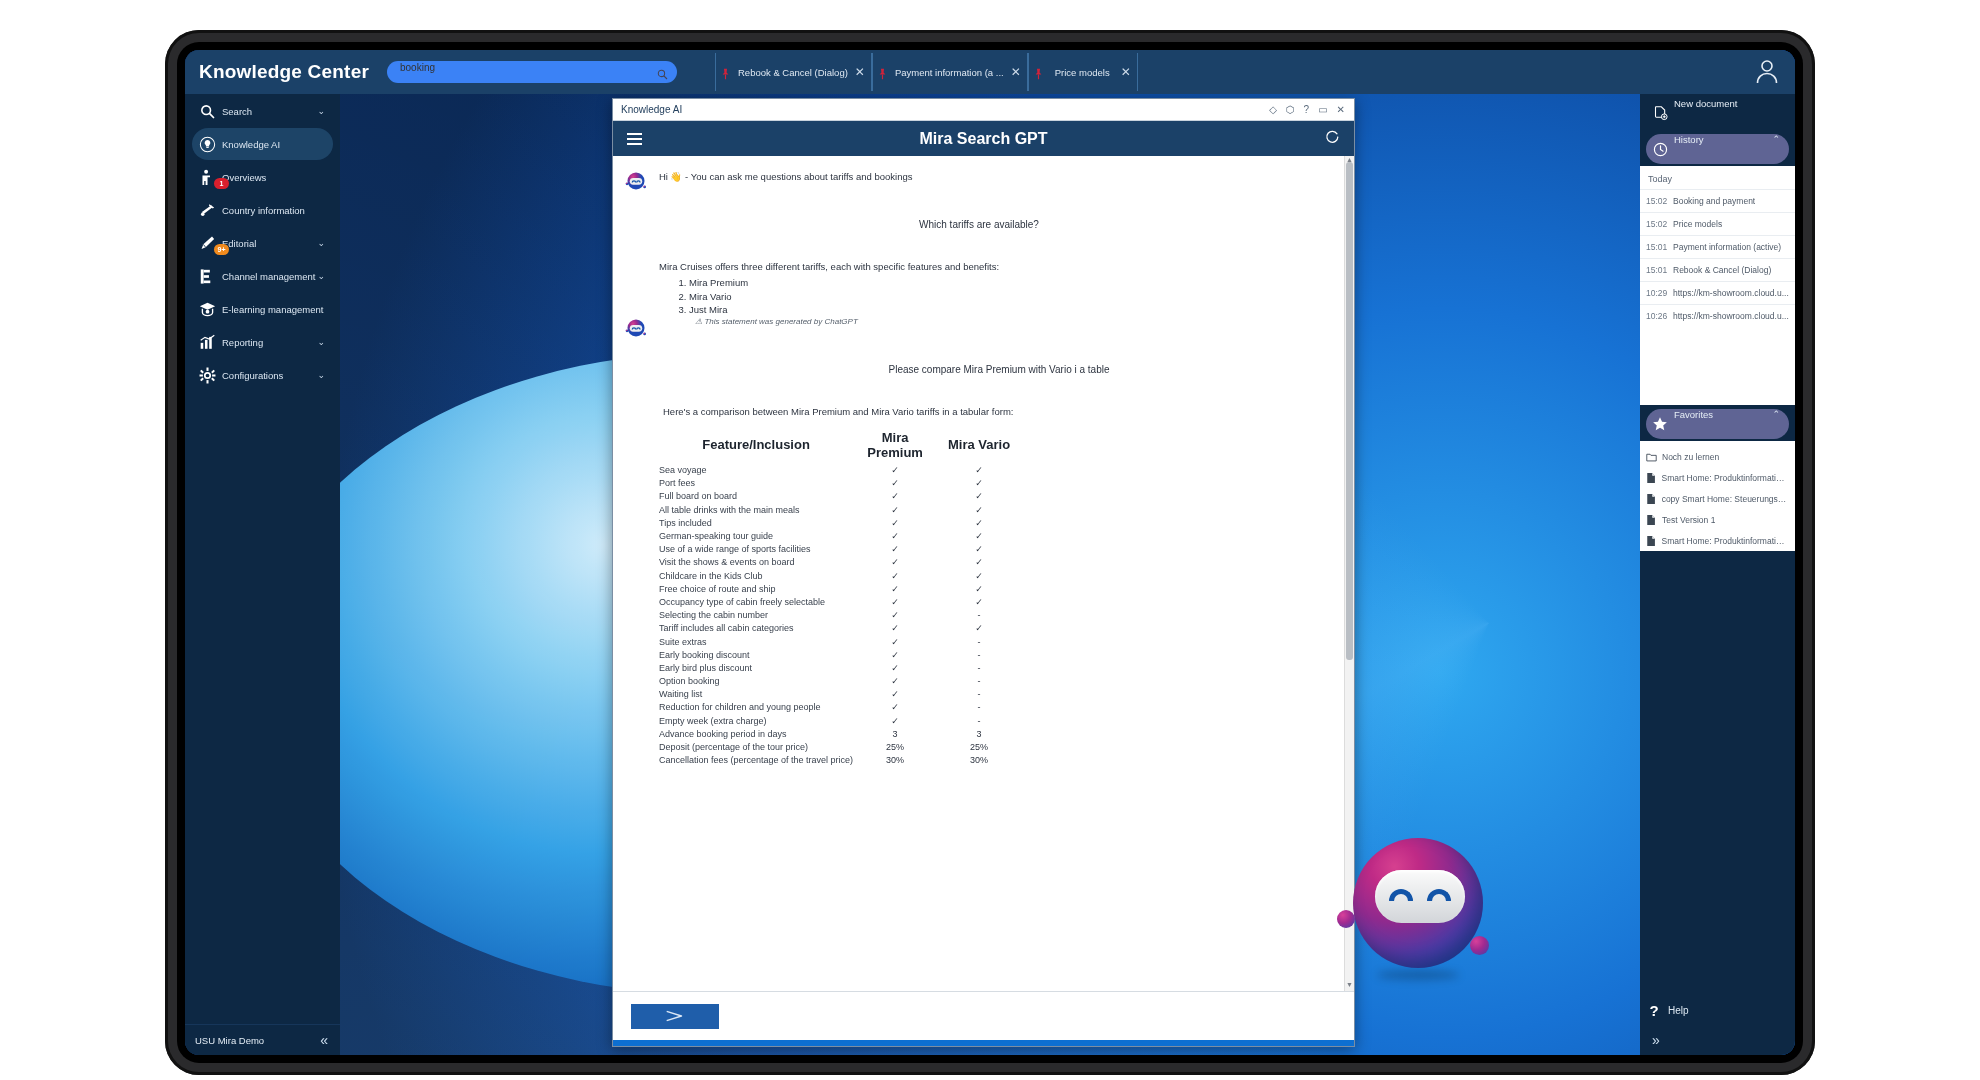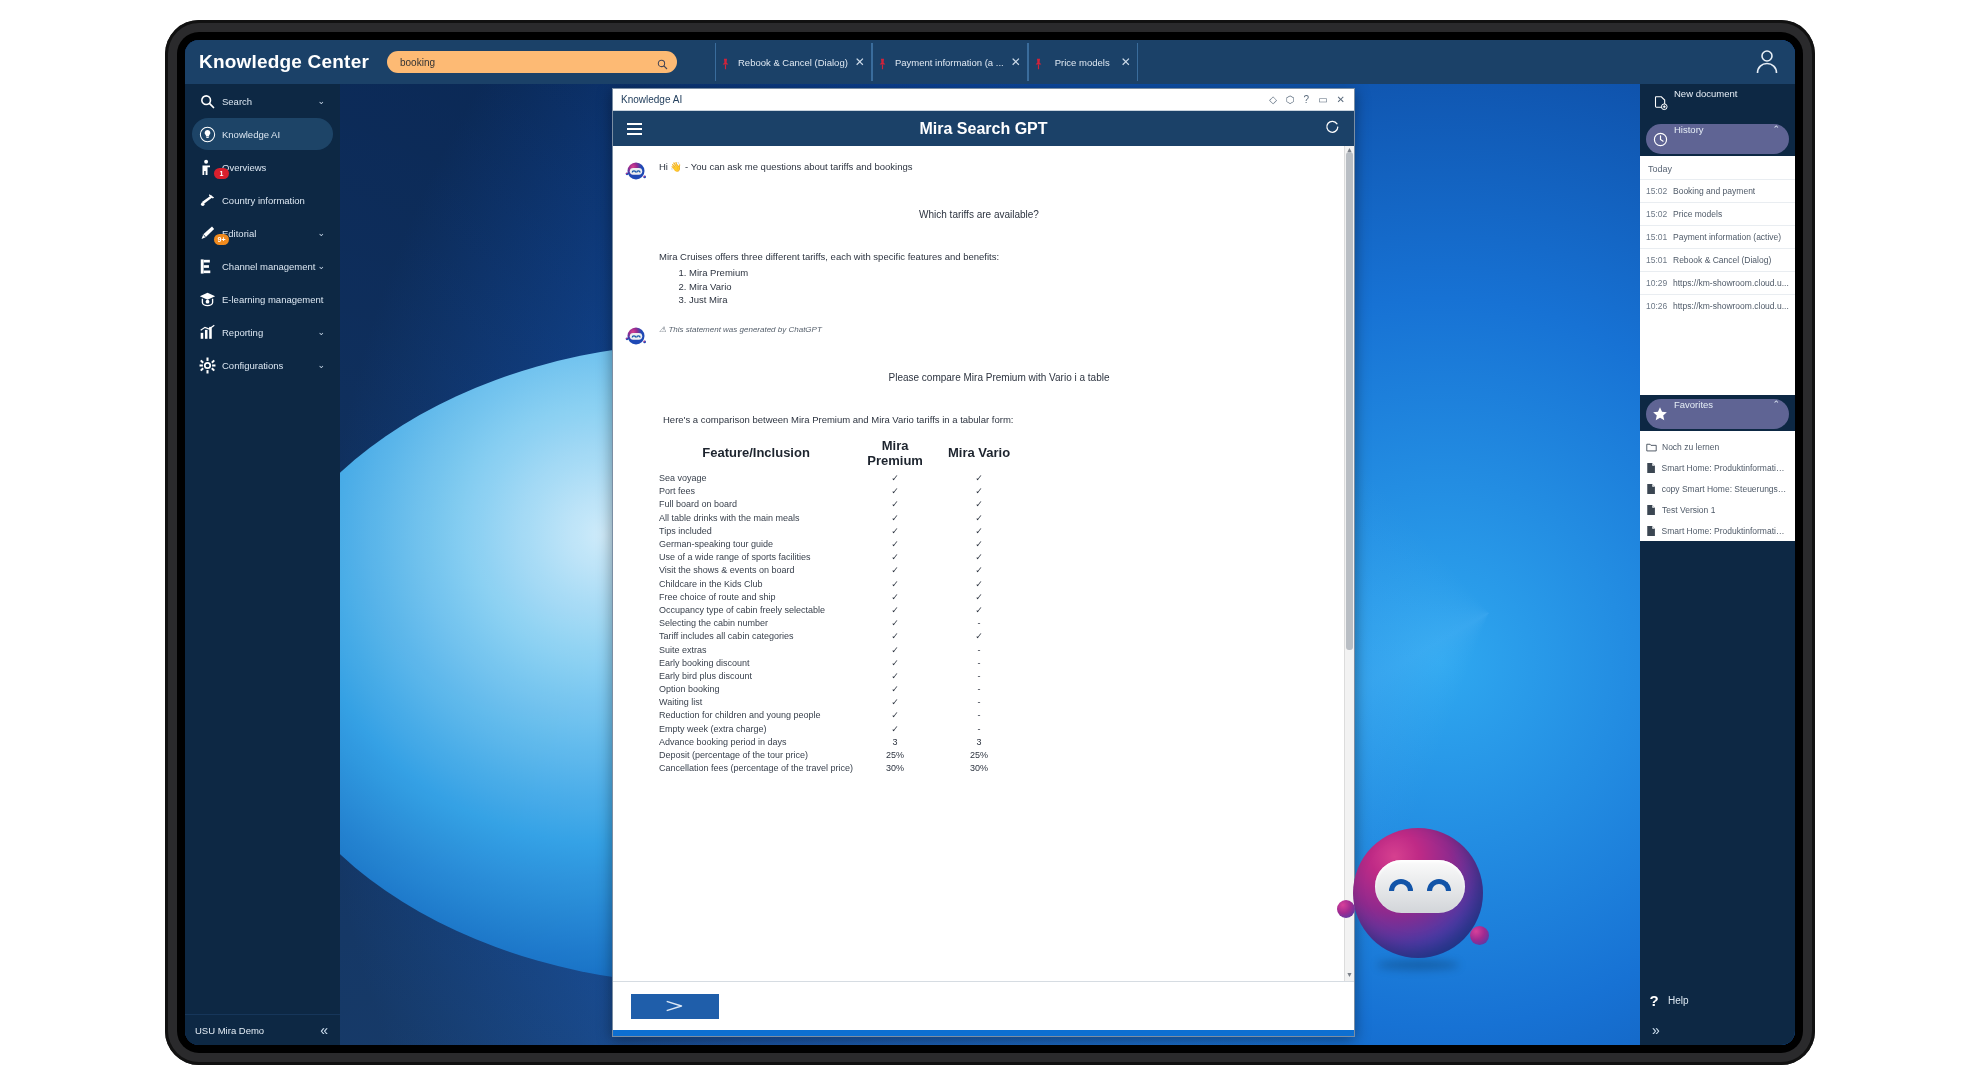--- a/index.html
+++ b/index.html
@@ -1,19 +1,19 @@
 <!DOCTYPE html>
 <html><head>
 <meta charset="utf-8">
 <style>
   html,body{margin:0;padding:0;background:#ffffff;}
   body{width:1980px;height:1080px;overflow:hidden;font-family:"Liberation Sans",sans-serif;}
 
   
-  #device{position:absolute;left:165px;top:20px;width:1650px;height:1045px;
+  #device{position:absolute;left:165px;top:30px;width:1650px;height:1045px;
           background:#2a2a2c;border-radius:34px;
           box-shadow:0 0 0 3px #111 inset;}
   #bezel{position:absolute;left:12px;top:12px;right:12px;bottom:12px;
          background:#000;border-radius:22px;overflow:hidden;}
   #screen{position:absolute;left:8px;top:8px;right:8px;bottom:8px;
           background:#06223f;border-radius:14px;overflow:hidden;}
 
   
   #wallpaper{position:absolute;left:0;top:0;width:100%;height:100%;
     background:
@@ -24,22 +24,22 @@
     border-radius:50%;
     background:radial-gradient(circle at 38% 30%, #d7f2ff 0%, #8fd6f7 18%, #37a6ea 42%, #0e5fbb 68%, rgba(8,46,110,0) 86%);
     filter:blur(0.5px);opacity:.96;}
   #wall-sweep{position:absolute;left:-10%;top:-20%;width:130%;height:140%;
     background:conic-gradient(from 200deg at 70% 55%, rgba(255,255,255,0) 0deg, rgba(120,200,255,.16) 40deg, rgba(255,255,255,0) 120deg);}
 
   
   #topbar{position:absolute;left:0;top:0;right:0;height:44px;background:#1b4168;
           display:flex;align-items:center;z-index:30;}
   #brand{color:#fff;font-size:19px;font-weight:bold;margin-left:14px;letter-spacing:.2px;white-space:nowrap;}
-  #searchbox{position:relative;margin-left:18px;width:290px;height:22px;background:#fdba74;
-             border-radius:11px;display:flex;align-items:center;}
+  #searchbox{position:relative;margin-left:18px;width:290px;height:22px;background:#3b82f6;
+             border-radius:11px;display:flex;align-items:flex-start;}
   #searchbox input{border:0;outline:0;background:transparent;font-size:10px;color:#333;
                    font-family:"Liberation Sans",sans-serif;margin-left:11px;width:228px;}
   #searchbox .mag{position:absolute;right:9px;top:5px;}
 
   .tabstrip{display:flex;align-items:stretch;height:38px;margin-left:38px;}
   .tab{position:relative;display:flex;align-items:center;background:#1b4168;
        border-left:1px solid #3a6c9c;border-right:1px solid #3a6c9c;padding:0 6px 0 18px;
        min-width:84px;}
   .tab .pin{position:absolute;left:5px;top:13px;width:9px;height:12px;}
   .tab .tlabel{color:#dfe8f2;font-size:9.5px;line-height:11px;text-align:center;flex:1;padding:0 4px;}
@@ -504,21 +504,21 @@
 
           <div style="padding-left:46px;">
             <div class="bot-txt">Mira Cruises offers three different tariffs, each with specific features and benefits:</div>
             <ol class="tariffs" id="tariff-list">
                   <li>Mira Premium</li>
                   <li>Mira Vario</li>
                   <li>Just Mira</li>
                 </ol>
           </div>
 
-          <div class="msg" style="margin-top:18px;">
+          <div class="msg" style="gap:36px;">
             <span class="av">
               <svg width="22" height="22" viewBox="0 0 24 24">
                 <circle cx="12" cy="11" r="9.3" fill="url(#g1)"></circle>
                 <rect x="5.2" y="7.6" width="13.6" height="7.4" rx="3.7" fill="#eceef0"></rect>
                 <path d="M8 12.6a1.8 1.8 0 0 1 3.6 0" fill="none" stroke="#1254a8" stroke-width="1.5"></path>
                 <path d="M12.8 12.6a1.8 1.8 0 0 1 3.6 0" fill="none" stroke="#1254a8" stroke-width="1.5"></path>
                 <circle cx="2.2" cy="14" r="1.5" fill="url(#g1)"></circle>
                 <circle cx="21.4" cy="17.4" r="1.5" fill="url(#g1)"></circle>
               </svg>
             </span>

